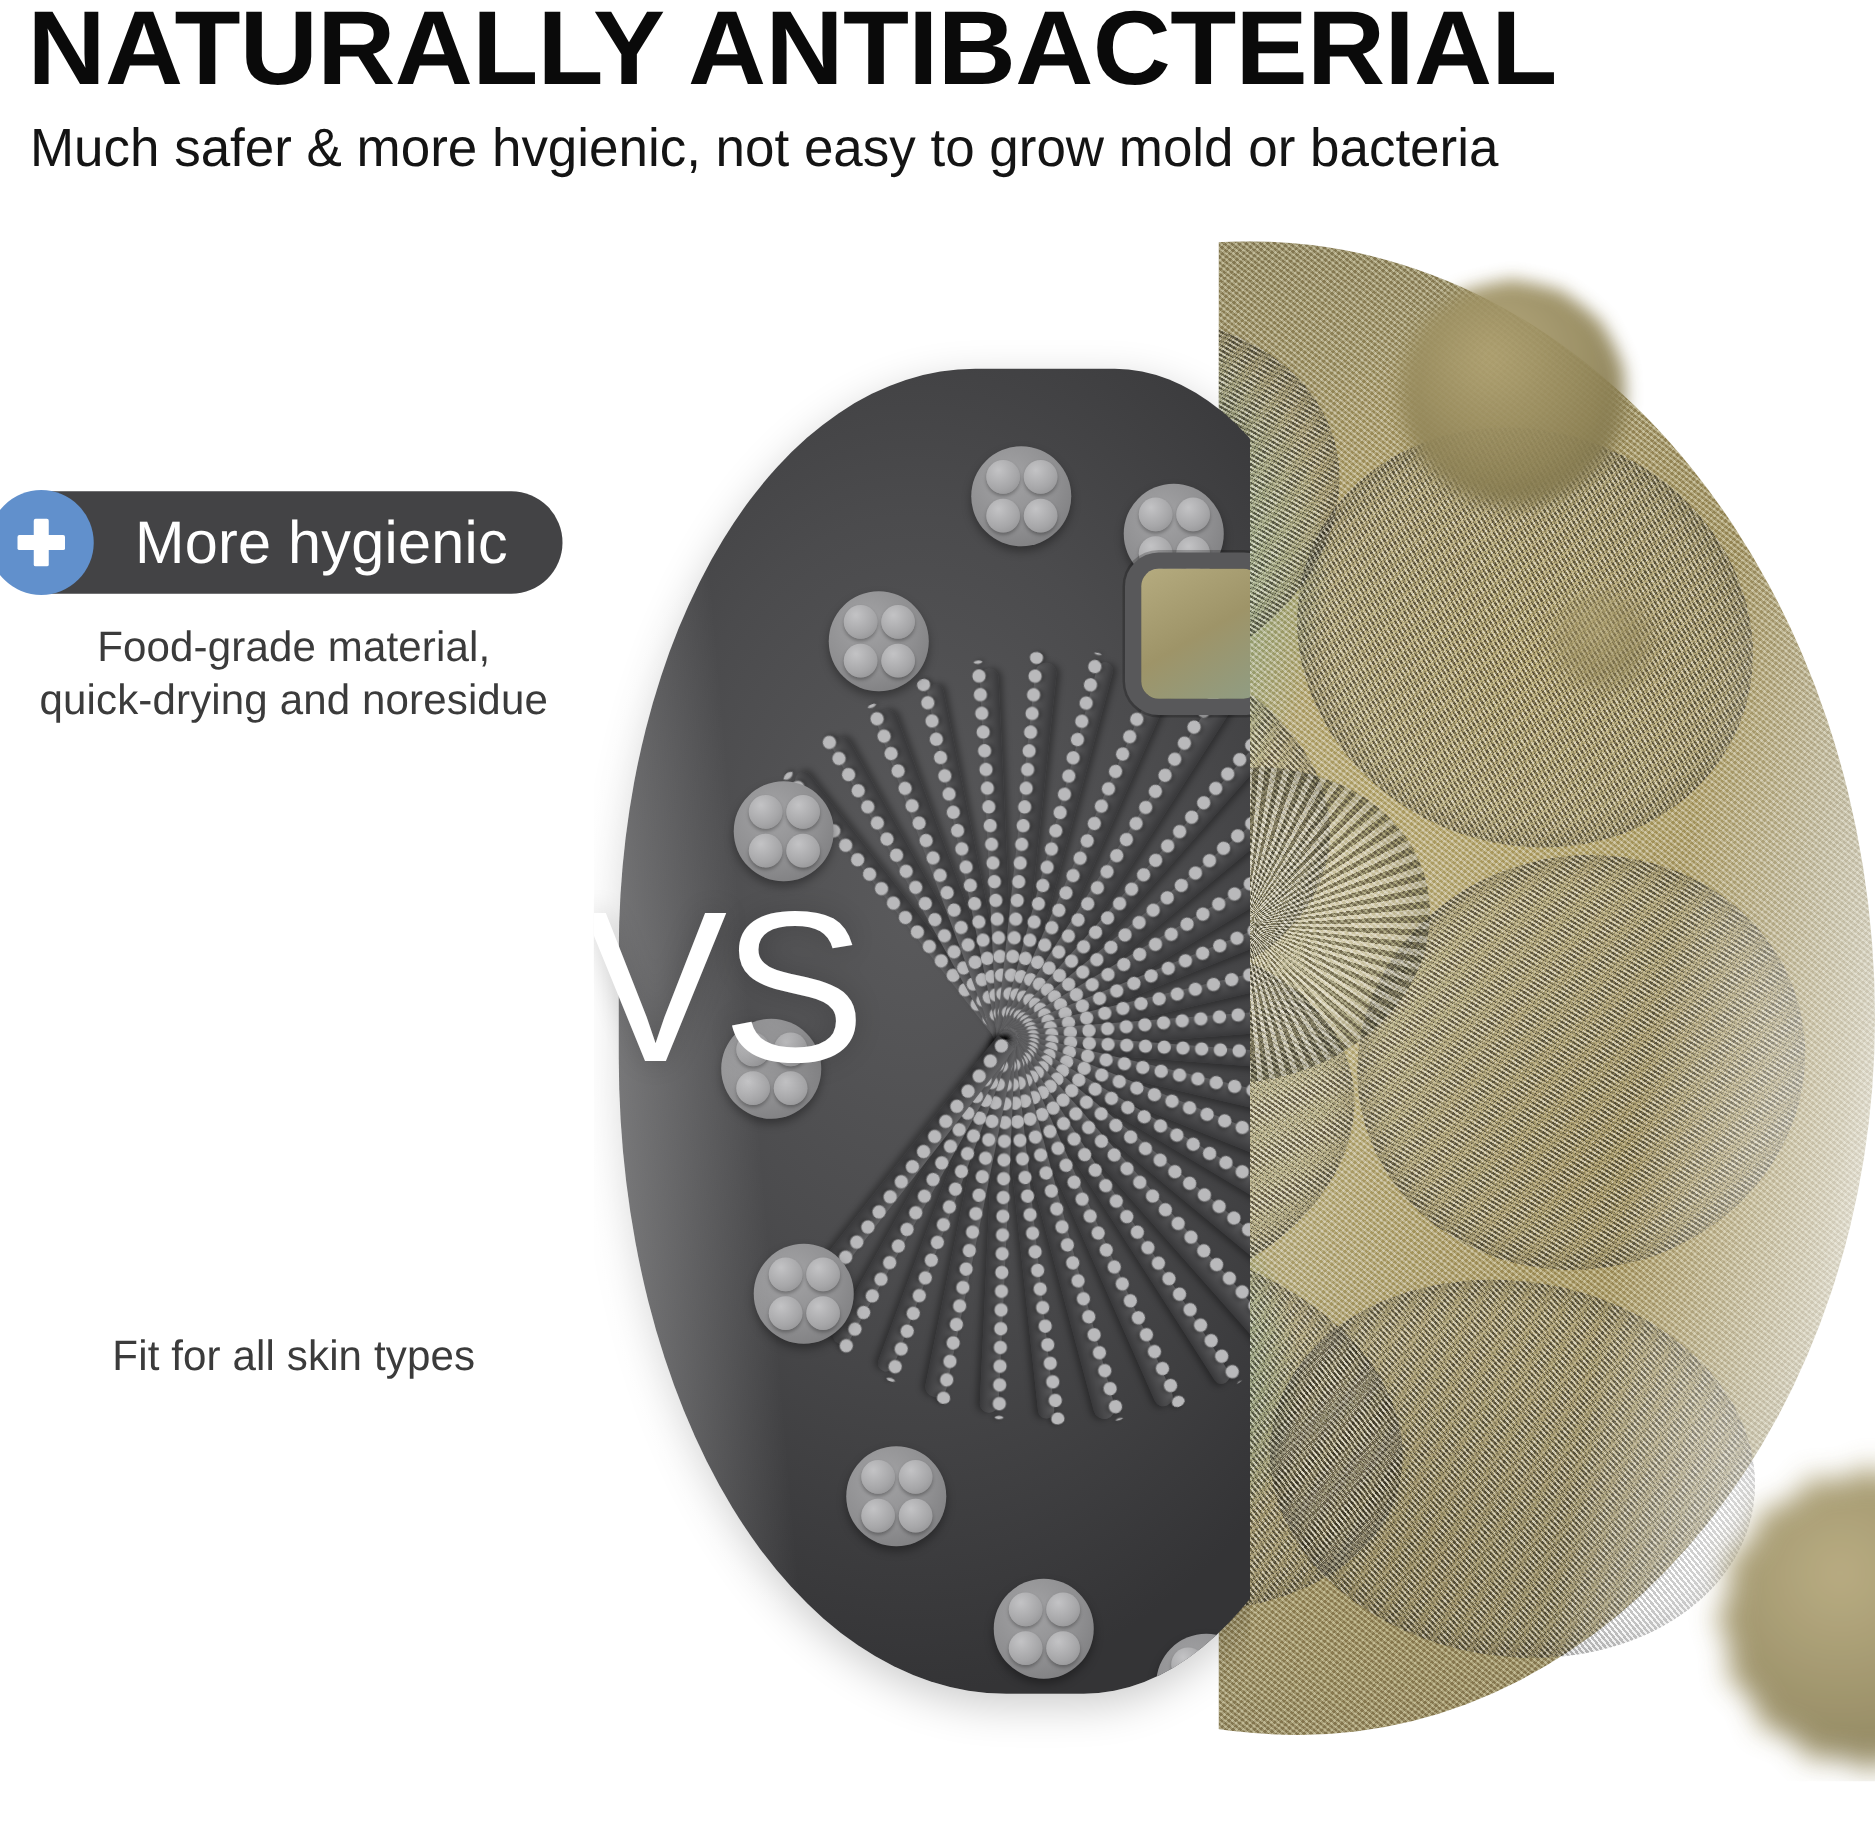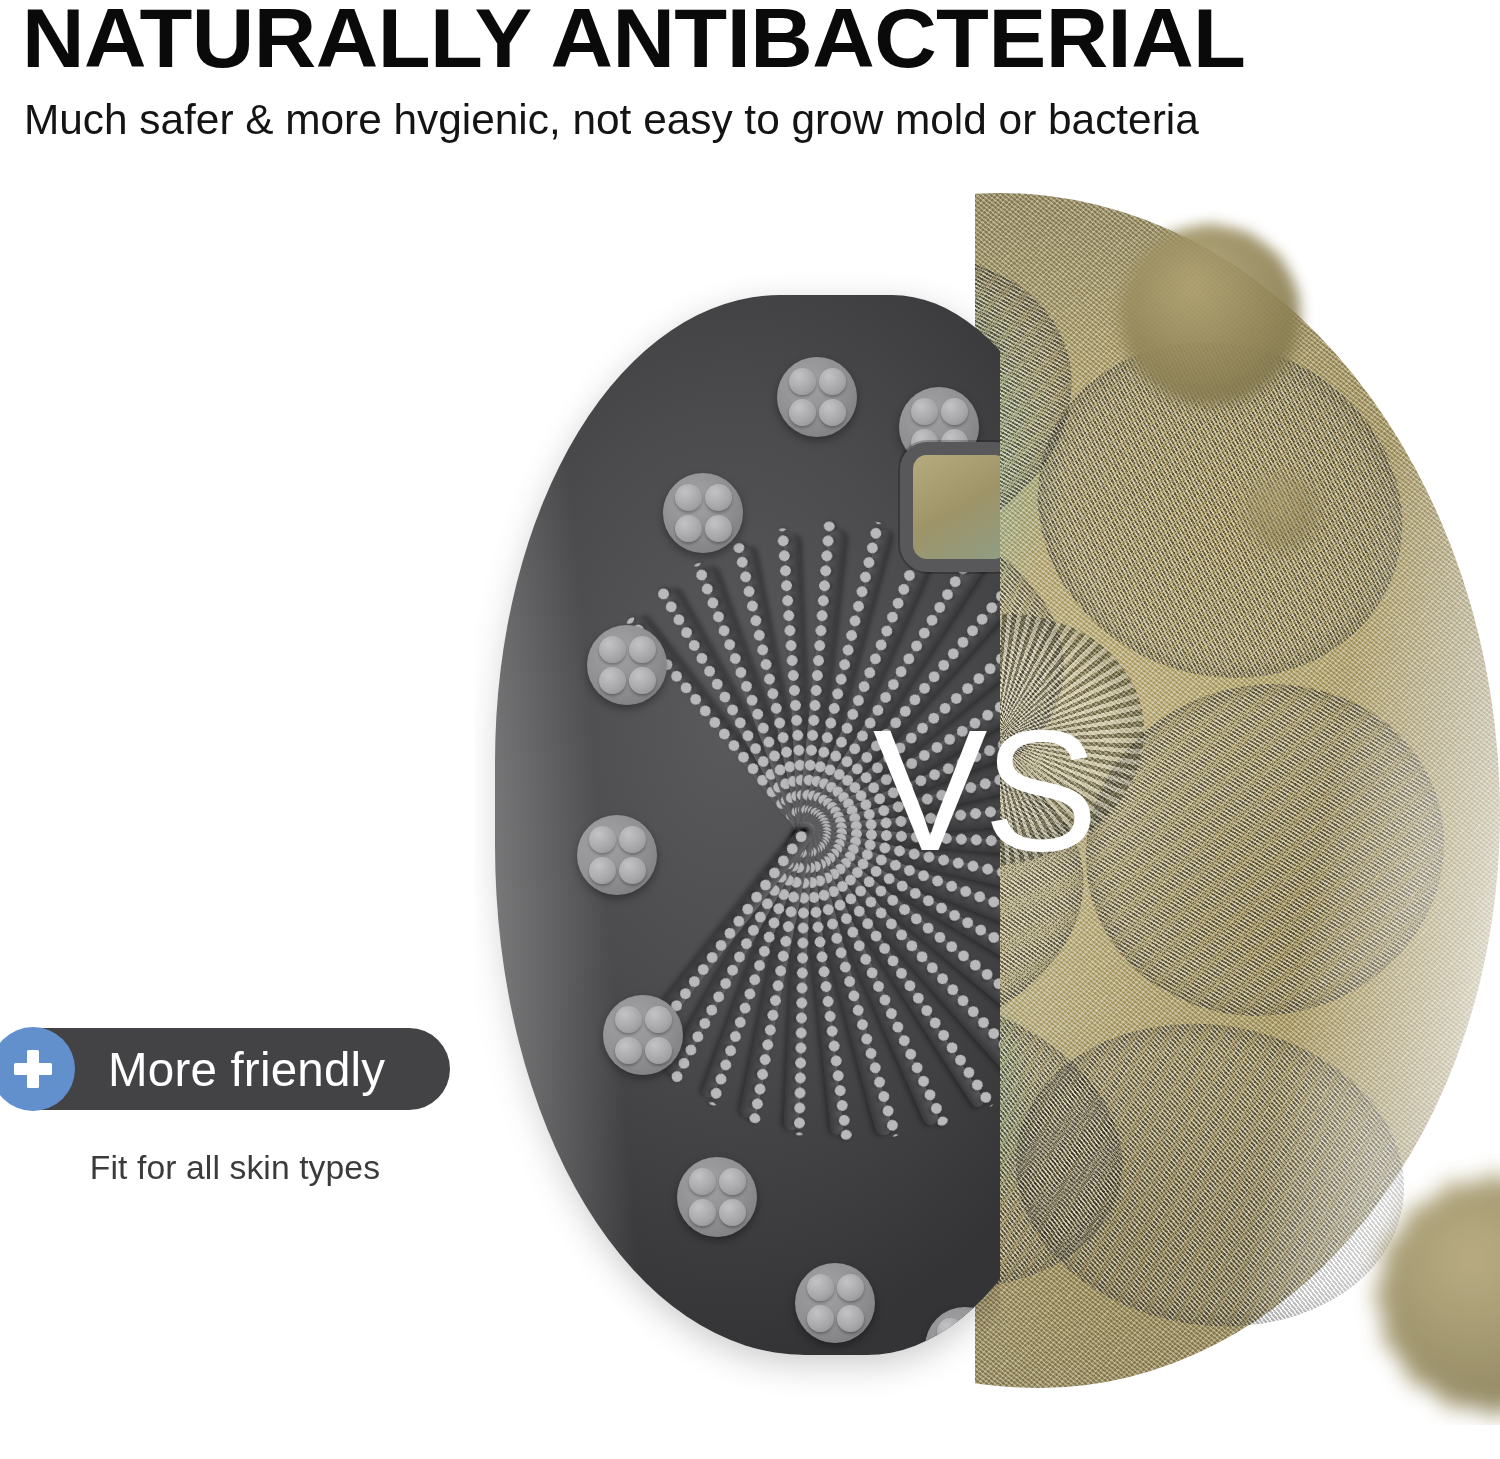--- a/index.html
+++ b/index.html
@@ -246,21 +246,21 @@
   }
   #brush-fade {
     position:absolute; inset:0;
     background:linear-gradient(265deg, rgba(255,255,255,0) 72%, rgba(255,255,255,0.28) 90%, rgba(255,255,255,0.70) 100%);
     pointer-events:none;
   }
 
   
   #vs {
     position:absolute; left:0; top:0; width:1025px; height:1260px;
-    display:flex; align-items:center; justify-content:center;
+    display:flex; align-items:center; justify-content:flex-start;
     pointer-events:none;
   }
   #vs-text {
     color:#ffffff;
     font-size:172px; font-weight:400;
     letter-spacing:-4px;
     line-height:1;
     margin-left:-8px; margin-top:-10px;
     text-shadow:0 0 22px rgba(0,0,0,0.16);
   }
@@ -268,29 +268,33 @@
 </head>
 <body>
 
 <div id="header">
   <div id="headline">NATURALLY ANTIBACTERIAL</div>
   <div id="subhead">Much safer &amp; more hvgienic, not easy to grow mold or bacteria</div>
 </div>
 
 <div id="features">
 
-
-
-  <div class="feature f2">
+  <div class="feature f0">
     <div class="pill">
       <div class="plus-badge">
         <div class="plus-glyph"></div>
       </div>
-      <div class="pill-label">More friendly</div>
+      <div class="pill-label">More hygienic</div>
     </div>
+    <div class="feature-desc" style="white-space:pre-line">Food-grade material,
+quick-drying and noresidue</div>
+  </div>
+
+
+  <div class="feature f2">
     <div class="feature-desc" style="white-space:pre-line">Fit for all skin types</div>
   </div>
 
 </div>
 
 <div id="artwork">
 
   <div id="loofah-side">
     <div id="loofah-body"></div>
     <div class="petal" id="p1"></div>

